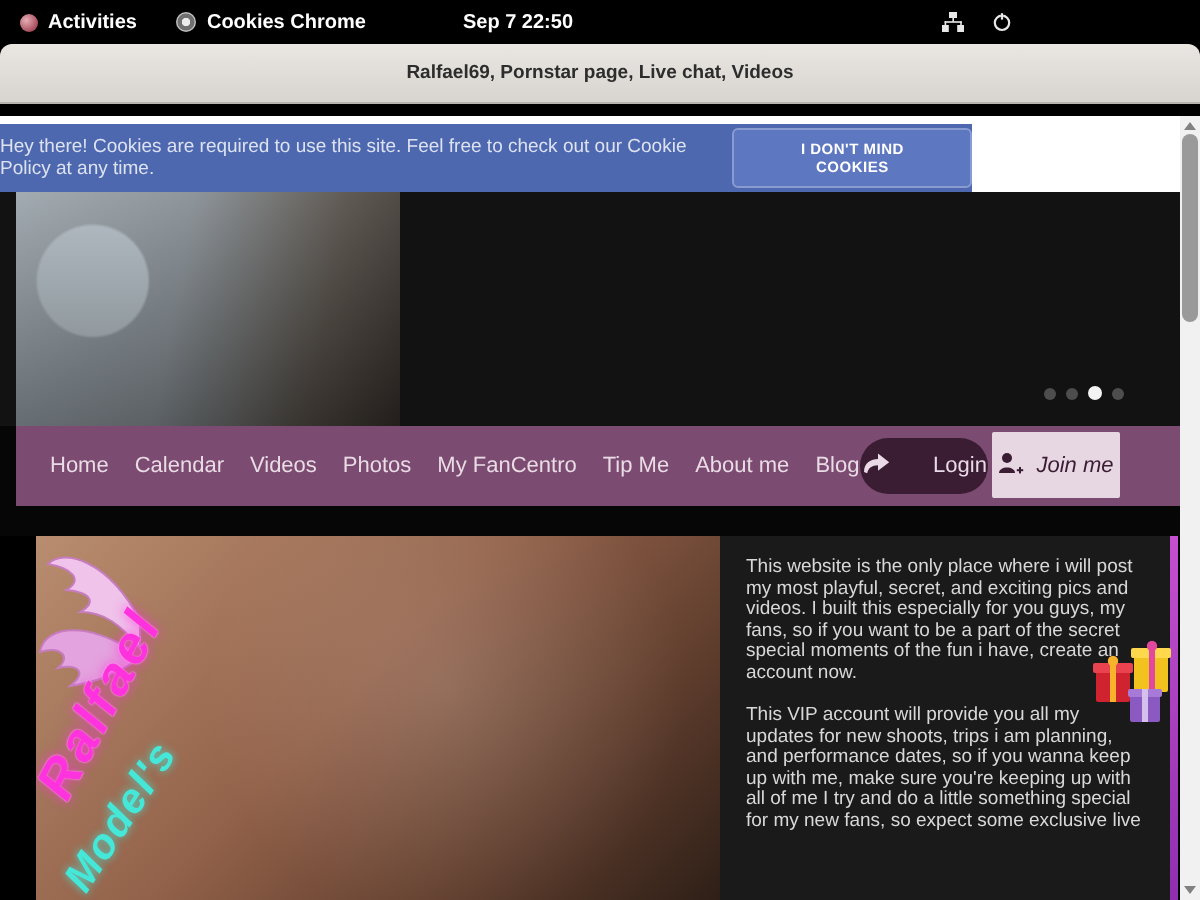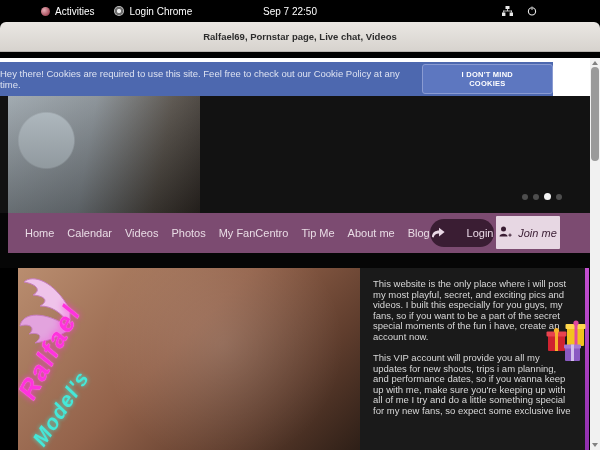--- a/index.html
+++ b/index.html
@@ -2,21 +2,21 @@
 <html><head>
 <meta charset="utf-8">
 <style>
   * { margin:0; padding:0; box-sizing:border-box; }
   html,body { background:#000; }
   #app { position:relative; width:600px; height:450px; overflow:hidden;
          background:#000; font-family:"Liberation Sans", sans-serif; }
 
   
   .sysbar { position:absolute; top:0; left:0; width:518px; height:22px; background:#000;
-            color:#fff; display:flex; align-items:center; font-size:10px; font-weight:normal;margin-left:31px; }
+            color:#fff; display:flex; align-items:center; font-size:10px; font-weight:bold; }
   .sys-left { display:flex; gap:20px; padding-left:10px; align-items:center; }
   .sys-item { display:flex; align-items:center; gap:5px; cursor:pointer; }
   .orb { width:9px; height:9px; border-radius:50%;
          background:radial-gradient(circle at 35% 35%, #e6aeb6, #a84e5d 70%); }
   .chrome-ic { width:10px; height:10px; border-radius:50%;
          background:radial-gradient(circle, #ececec 0 28%, #6f6f6f 32% 58%, #bdbdbd 62% 100%); }
   .sys-clock { position:absolute; left:50%; transform:translateX(-50%); white-space:nowrap; cursor:pointer; }
   .sys-right { margin-left:auto; display:flex; gap:14px; padding-right:12px; align-items:center; }
   .sys-right svg { display:block; }
 
@@ -37,21 +37,21 @@
   
   .scrollbar { position:absolute; top:0; right:0; width:10px; height:392px; background:#f1f1f1; }
   .sb-up, .sb-down { position:absolute; left:2px; width:0; height:0;
                      border-left:3px solid transparent; border-right:3px solid transparent; }
   .sb-up   { top:3px;    border-bottom:4px solid #818181; }
   .sb-down { bottom:3px; border-top:4px solid #818181; }
   .sb-thumb { position:absolute; top:9px; left:1px; width:8px; height:94px;
               background:#9a9a9a; border-radius:4px; }
 
   
-  .cookiebar { position:absolute; top:4px; left:0; width:553px; height:34px; background:#4d68af;
+  .cookiebar { position:absolute; top:4px; left:0; width:486px; height:34px; background:#4d68af;
                display:flex; align-items:center; justify-content:center; gap:2px; }
   .cookie-msg { color:#dde2f1; font-size:9.5px; }
   .cookie-btn { background:#5d77c0; border:1px solid #8a9bd2; border-radius:3px; color:#fff;
                 font-size:7.5px; font-weight:bold; letter-spacing:.25px; padding:5px 20px; cursor:pointer; }
 
   
   .site { position:absolute; top:38px; left:0; width:590px; height:354px; background:#060606;padding-left:44px; }
 
   
   .hero { position:absolute; top:0; left:0; width:590px; height:117px; background:#121212; }
@@ -104,21 +104,21 @@
 <div id="app">
 
   <div class="sysbar">
     <div class="sys-left">
       <div class="sys-item">
         <span class="orb"></span>
         <span>Activities</span>
       </div>
       <div class="sys-item">
         <span class="chrome-ic"></span>
-        <span>Login Chrome</span>
+        <span>Cookies Chrome</span>
       </div>
     </div>
     <div class="sys-clock">Sep 7 22:50</div>
     <div class="sys-right">
       <span>
         <svg width="11" height="10" viewBox="0 0 11 10">
             <g fill="#e8e8e8">
               <rect x="3.5" y="0" width="4" height="3"></rect>
               <rect x="0" y="6.5" width="3.4" height="3.5"></rect>
               <rect x="7.6" y="6.5" width="3.4" height="3.5"></rect>

